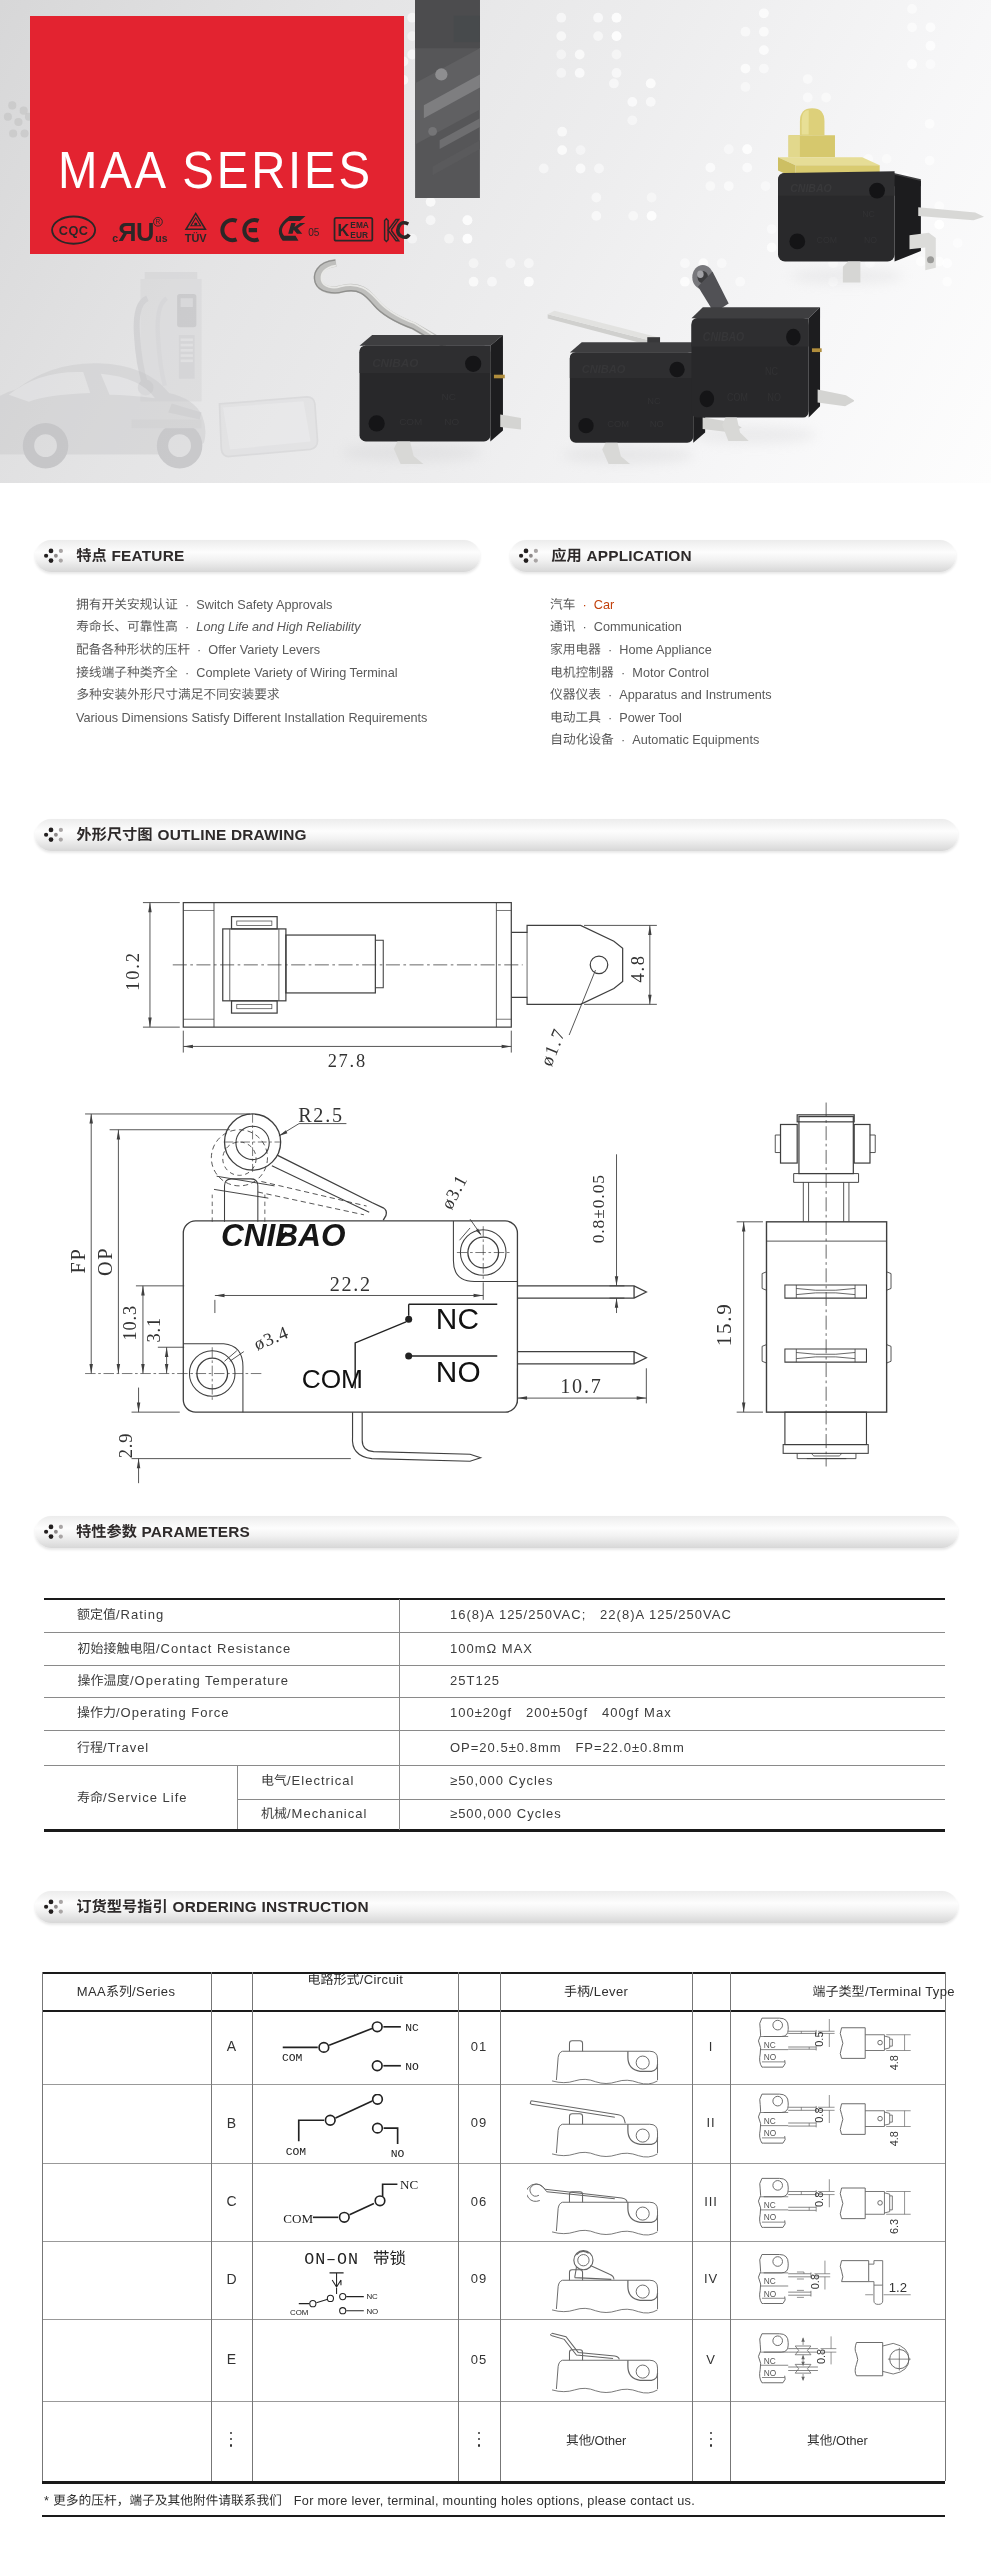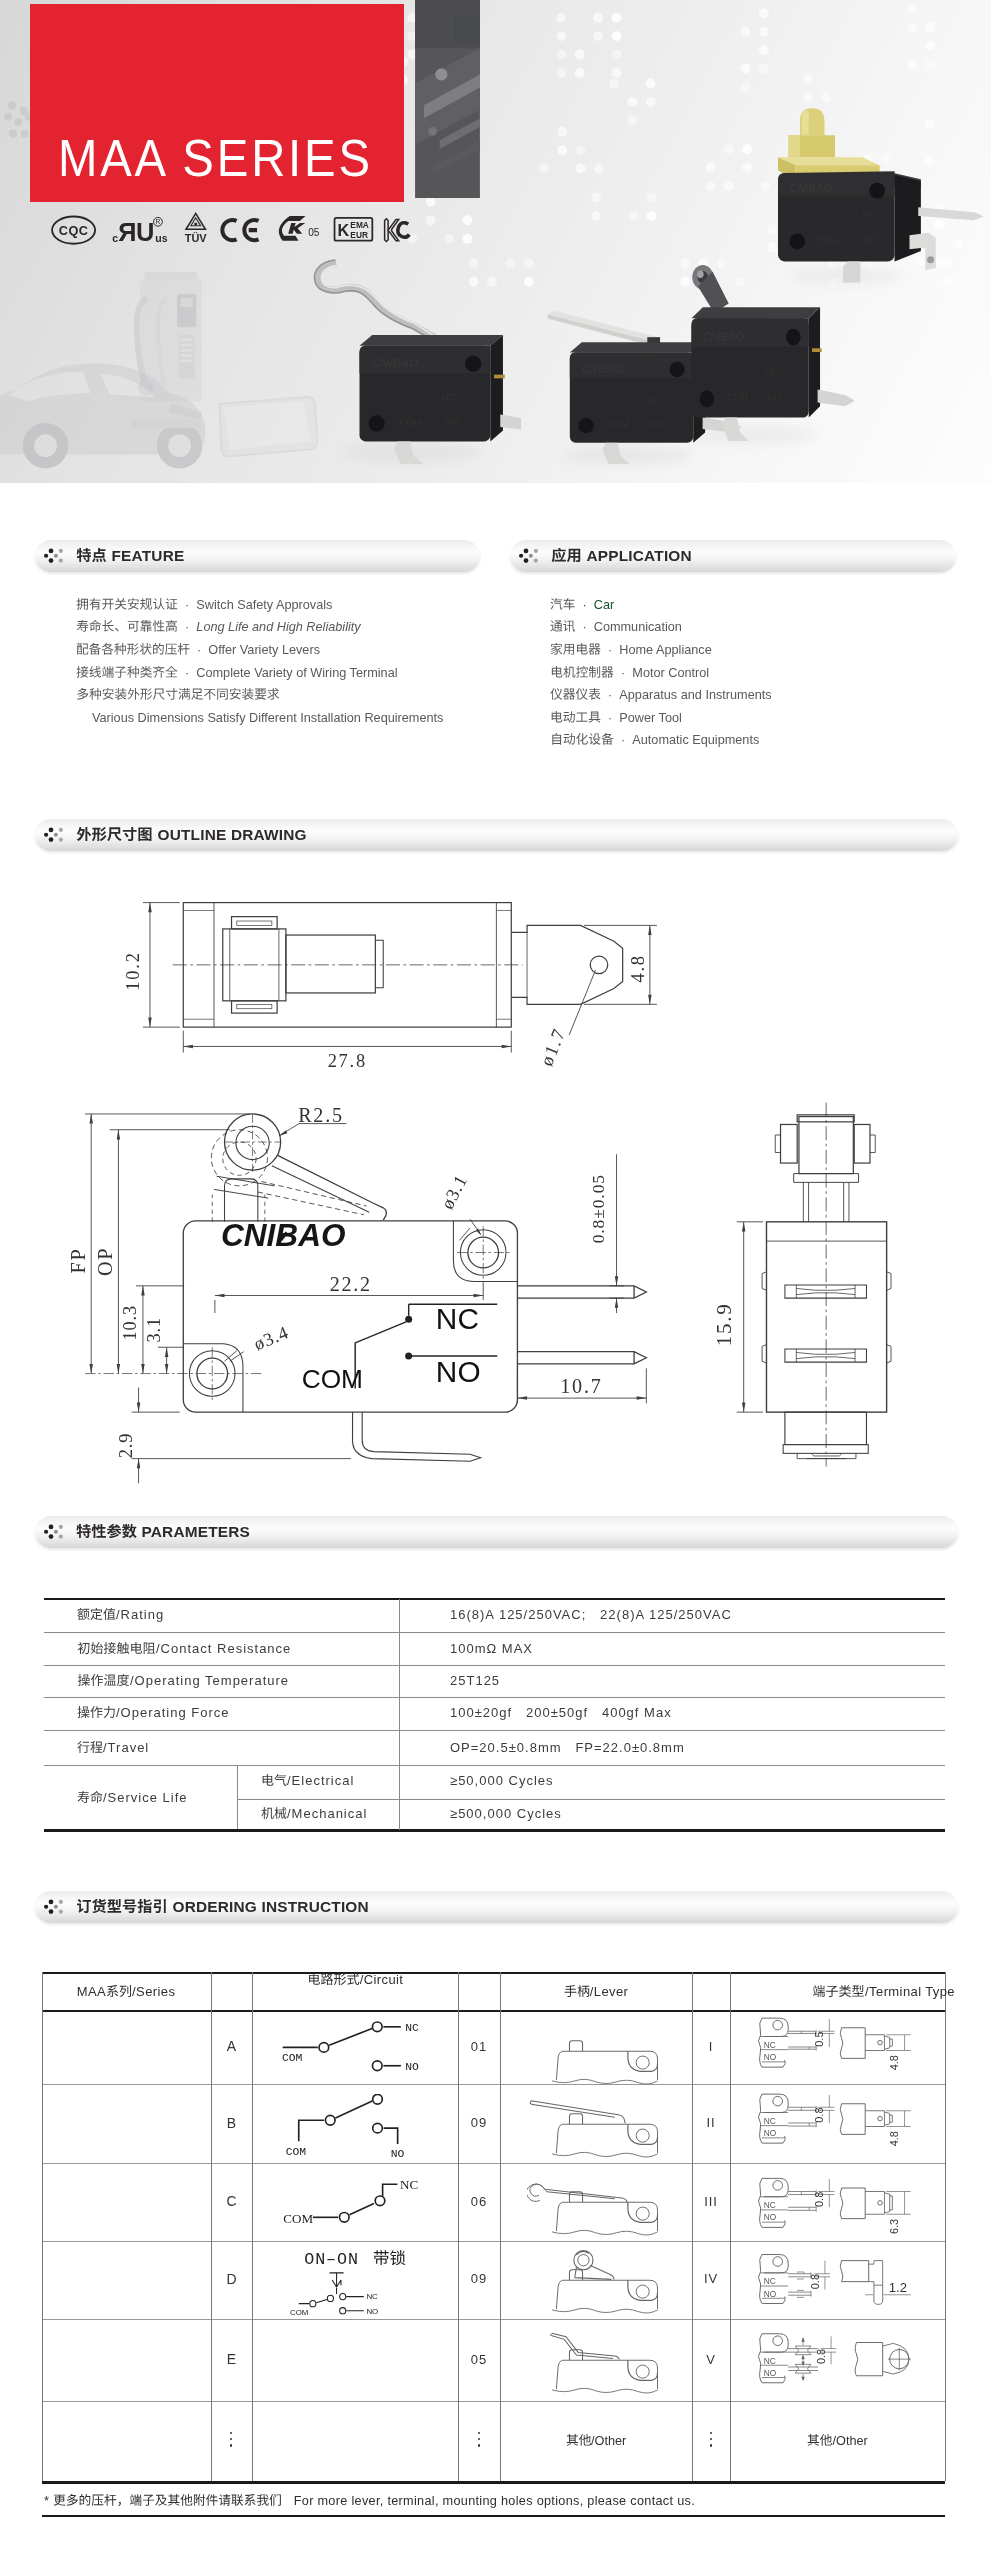--- a/index.html
+++ b/index.html
@@ -293,21 +293,21 @@
         <circle cx="52" cy="118" r="13" fill="#d6d6d8"></circle>
         <circle cx="205" cy="118" r="26" fill="#9e9ea2"></circle>
         <circle cx="205" cy="118" r="13" fill="#d6d6d8"></circle>
         <path d="M150 88 l80 0 l0 10 l-80 0 z" fill="#bcbcbe"></path>
         <path d="M196 70 l34 10 l-2 8 l-36 -8 z" fill="#b4b4b6"></path>
       </svg>
       <svg width="105" height="66" style="position:absolute;left:216px;top:395px;opacity:0.38" viewBox="0 0 120 75">
         <path d="M4 10 L104 2 q8 0 9 8 L116 52 q0 8 -8 10 L16 70 q-9 1 -10 -9 z" fill="#dadadc" stroke="#c6c6c8" stroke-width="2"></path>
         <path d="M8 14 L100 7 l8 46 l-92 9 z" fill="#e8e8ea"></path>
       </svg>
-      <div style="position:absolute;left:30px;top:4px;width:374px;height:198px;background:#e32330">
+      <div style="position:absolute;left:30px;top:16px;width:374px;height:238px;background:#e32330">
         <div style="position:absolute;left:28px;top:124px;font-size:52px;color:#fff;letter-spacing:3.1px;white-space:nowrap;transform:scale(0.91,1);transform-origin:left">MAA SERIES</div>
       </div>
       <svg width="65" height="198" style="position:absolute;left:415px;top:0" viewBox="0 0 74 226">
         <rect width="74" height="226" fill="#565658"></rect>
         <rect x="0" y="0" width="74" height="55" fill="#4c4c4e"></rect>
         <polygon points="0,95 74,55 74,125 0,165" fill="#606062"></polygon>
         <polygon points="10,120 74,85 74,100 10,135" fill="#7e7e80"></polygon>
         <polygon points="28,160 74,135 74,145 28,170" fill="#6e6e70"></polygon>
         <polygon points="20,190 74,160 74,170 20,200" fill="#5a5a5c"></polygon>
         <circle cx="30" cy="85" r="7" fill="#8e8e90"></circle>
@@ -538,22 +538,22 @@
           <use href="#r6ee1" x="8000"></use>
           <use href="#r8db3" x="9000"></use>
           <use href="#r4e0d" x="10000"></use>
           <use href="#r540c" x="11000"></use>
           <use href="#r5b89" x="12000"></use>
           <use href="#r88c5" x="13000"></use>
           <use href="#r8981" x="14000"></use>
           <use href="#r6c42" x="15000"></use>
         </g>
       </svg></div>
-    <div style="position:absolute;left:76px;top:708px;height:20px;line-height:20px;font-size:12.7px;color:#595959;white-space:nowrap;margin-left:16px;">Various Dimensions Satisfy Different Installation Requirements</div>
-    <div style="position:absolute;left:550px;top:595px;height:20px;line-height:20px;font-size:12.7px;color:#14532d;white-space:nowrap;"><svg class="ck" style="width:25.4px;height:11.7px;vertical-align:-1.1px" viewBox="0 0 2000 920">
+    <div style="position:absolute;left:76px;top:708px;height:20px;line-height:20px;font-size:12.7px;color:#595959;white-space:nowrap;">Various Dimensions Satisfy Different Installation Requirements</div>
+    <div style="position:absolute;left:550px;top:595px;height:20px;line-height:20px;font-size:12.7px;color:#c2410c;white-space:nowrap;"><svg class="ck" style="width:25.4px;height:11.7px;vertical-align:-1.1px" viewBox="0 0 2000 920">
         <g transform="translate(0,840) scale(1,-1)" fill="#595959">
           <use href="#r6c7d"></use>
           <use href="#r8f66" x="1000"></use>
         </g>
       </svg>&nbsp;&nbsp;·&nbsp;&nbsp;Car</div>
     <div style="position:absolute;left:550px;top:617px;height:20px;line-height:20px;font-size:12.7px;color:#595959;white-space:nowrap;"><svg class="ck" style="width:25.4px;height:11.7px;vertical-align:-1.1px" viewBox="0 0 2000 920">
         <g transform="translate(0,840) scale(1,-1)" fill="#595959">
           <use href="#r901a"></use>
           <use href="#r8baf" x="1000"></use>
         </g>

